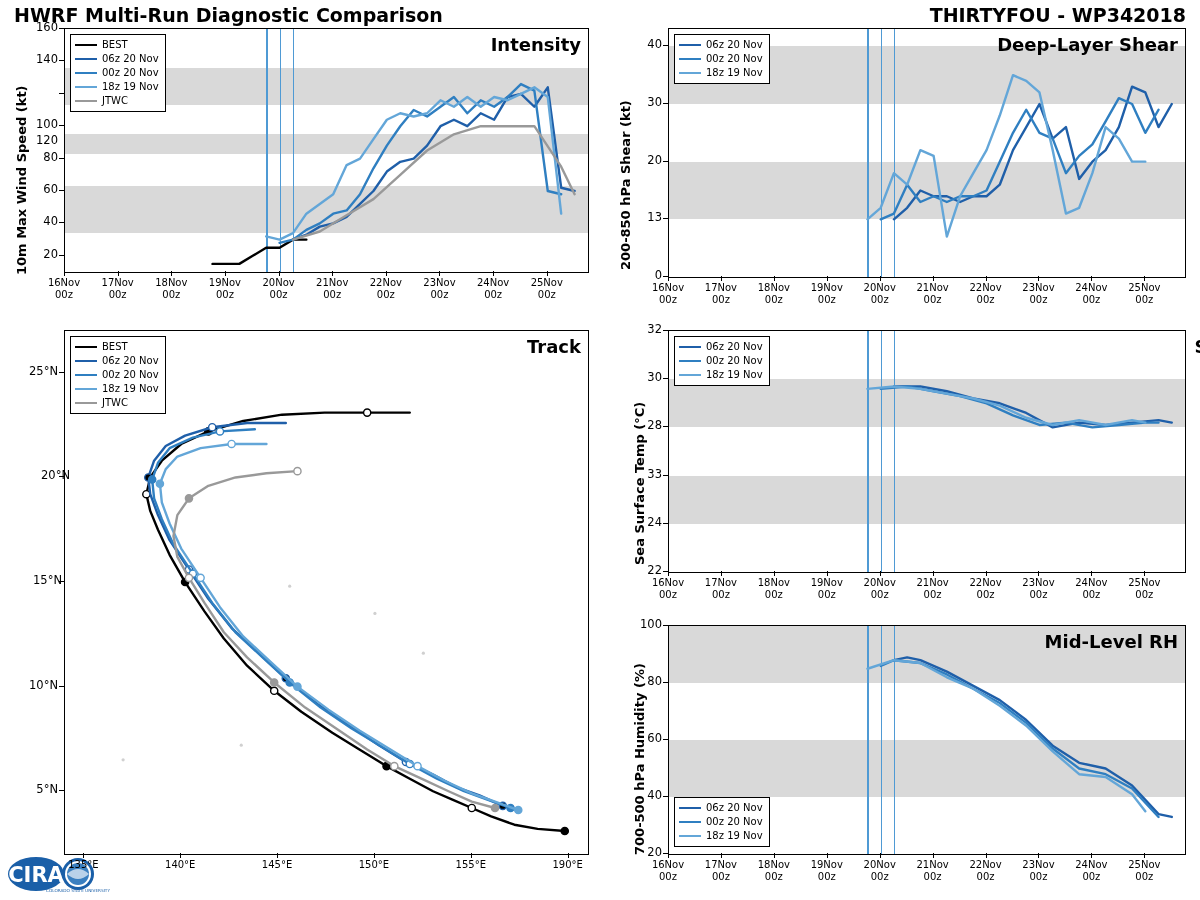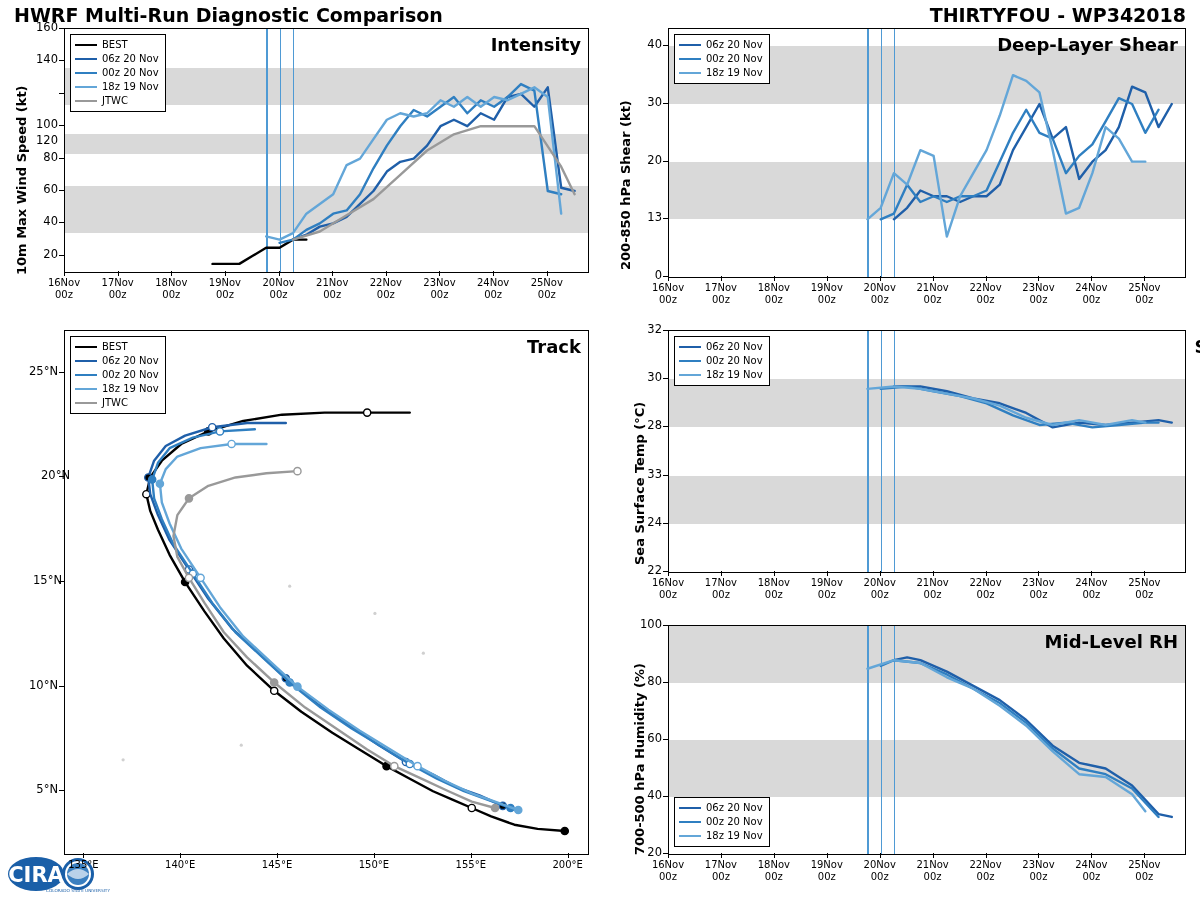--- a/index.html
+++ b/index.html
@@ -422,21 +422,21 @@
 <div class="xtick" style="left:55.37037037037037px;top:859px;width:56px;">135°E</div>
 <div class="tickmark" style="left:180.22222222222223px;top:853px;width:1px;height:5px;"></div>
 <div class="xtick" style="left:152.22222222222223px;top:859px;width:56px;">140°E</div>
 <div class="tickmark" style="left:277.0740740740741px;top:853px;width:1px;height:5px;"></div>
 <div class="xtick" style="left:249.07407407407408px;top:859px;width:56px;">145°E</div>
 <div class="tickmark" style="left:373.9259259259259px;top:853px;width:1px;height:5px;"></div>
 <div class="xtick" style="left:345.9259259259259px;top:859px;width:56px;">150°E</div>
 <div class="tickmark" style="left:470.77777777777777px;top:853px;width:1px;height:5px;"></div>
 <div class="xtick" style="left:442.77777777777777px;top:859px;width:56px;">155°E</div>
 <div class="tickmark" style="left:567.6296296296296px;top:853px;width:1px;height:5px;"></div>
-<div class="xtick" style="left:539.6296296296296px;top:859px;width:56px;">200°E</div>
+<div class="xtick" style="left:539.6296296296296px;top:859px;width:56px;">190°E</div>
 <div class="legend" style="position: absolute; left: 70px; top: 336px;">
     <div class="row">
       <span class="swatch" style="border-top-color:#000000;"></span>
       <span>BEST</span>
     </div>
     <div class="row">
       <span class="swatch" style="border-top-color:#1f5fa9;"></span>
       <span>06z 20 Nov</span>
     </div>
     <div class="row">

